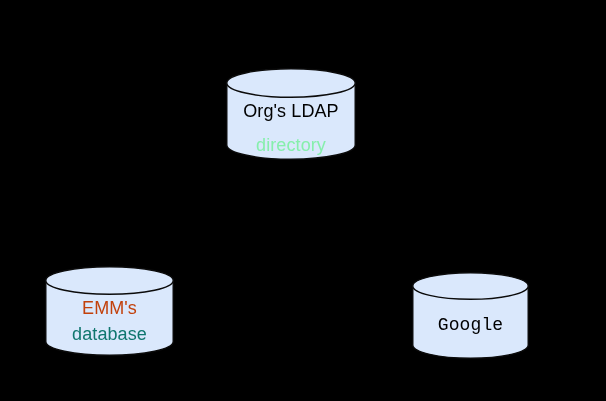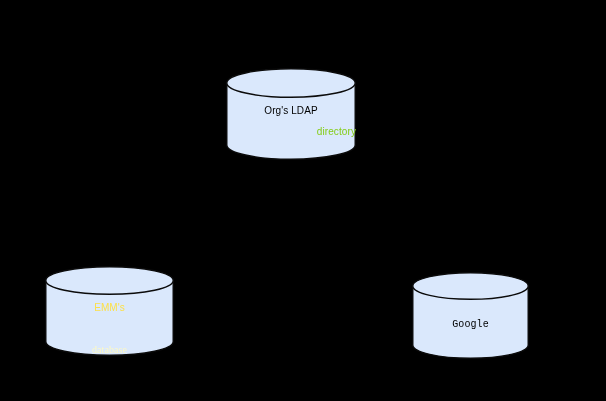--- a/index.html
+++ b/index.html
@@ -25,48 +25,48 @@
     display: block;
     overflow: visible;
   }
   .node-label {
     position: absolute;
     left: 0;
     right: 0;
     text-align: center;
     color: #000000;
     font-family: "Liberation Sans", sans-serif;
-    font-size: 10px;
+    font-size: 18px;
     line-height: 26px;
     letter-spacing: 0.1px;
     white-space: pre;
     pointer-events: none;
   }
 </style>
 </head>
 <body>
 
 <div id="canvas" style="width: 606px; height: 401px; background: rgb(0, 0, 0);">
 
   <div class="node" id="node-ldap" style="left: 226px; top: 68px; width: 130px; height: 92px;">
     <svg width="130" height="92" viewBox="0 0 130 92">
       <path d="M0.75,15 L0.75,77 A64.25,14.25 0 0 0 129.25,77 L129.25,15 Z" fill="#dae8fc" stroke="#0b0b0b" stroke-width="1.5" stroke-linejoin="round"></path>
       <ellipse cx="65" cy="15" rx="64.25" ry="14.25" fill="#dae8fc" stroke="#0b0b0b" stroke-width="1.5"></ellipse>
     </svg>
     <div class="node-label" style="top: 30px; color: rgb(0, 0, 0);">Org's LDAP</div>
-    <div class="node-label" style="top: 51px; color: #84cc16; text-align: right;">directory</div>
+    <div class="node-label" style="top: 64px; color: #86efac;">directory</div>
   </div>
 
   <div class="node" id="node-emm" style="left: 45px; top: 266px; width: 129px; height: 90px;">
     <svg width="129" height="90" viewBox="0 0 129 90">
       <path d="M0.75,14.5 L0.75,75.5 A63.75,13.75 0 0 0 128.25,75.5 L128.25,14.5 Z" fill="#dae8fc" stroke="#0b0b0b" stroke-width="1.5" stroke-linejoin="round"></path>
       <ellipse cx="64.5" cy="14.5" rx="63.75" ry="13.75" fill="#dae8fc" stroke="#0b0b0b" stroke-width="1.5"></ellipse>
     </svg>
-    <div class="node-label" style="top: 29px; color: #fde047;">EMM's</div>
-    <div class="node-label" style="top: 71px; color: #fef9c3; font-family: Liberation Serif, serif;">database</div>
+    <div class="node-label" style="top: 29px; color: #c2410c;">EMM's</div>
+    <div class="node-label" style="top: 55px; color: #0f766e;">database</div>
   </div>
 
   <div class="node" id="node-google" style="left: 412px; top: 272px; width: 117px; height: 87px;">
     <svg width="117" height="87" viewBox="0 0 117 87">
       <path d="M0.75,14 L0.75,73 A57.75,13.25 0 0 0 116.25,73 L116.25,14 Z" fill="#dae8fc" stroke="#0b0b0b" stroke-width="1.5" stroke-linejoin="round"></path>
       <ellipse cx="58.5" cy="14" rx="57.75" ry="13.25" fill="#dae8fc" stroke="#0b0b0b" stroke-width="1.5"></ellipse>
     </svg>
     <div class="node-label" style="top: 40px; color: rgb(0, 0, 0); font-family: Liberation Mono, monospace;">Google</div>
   </div>
 

